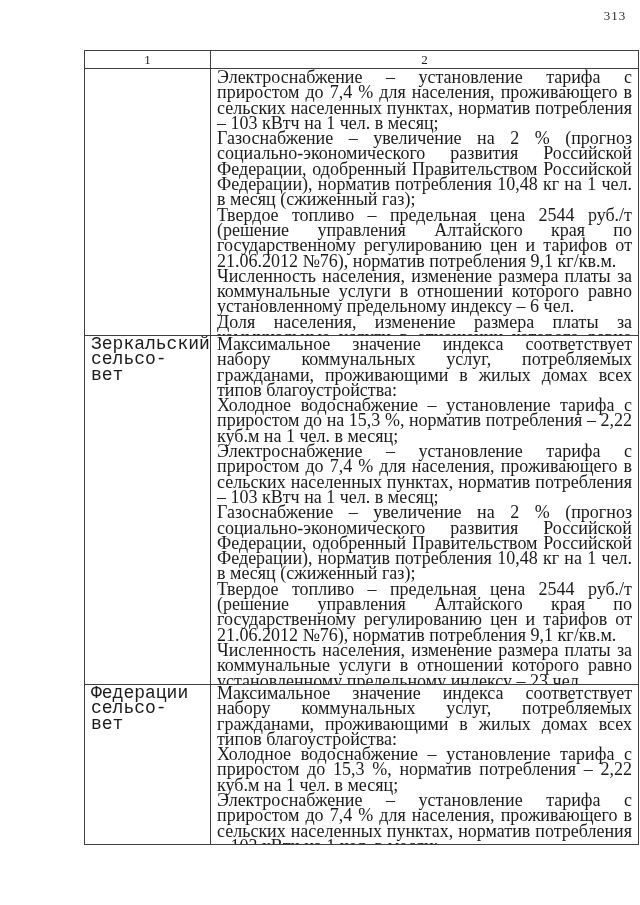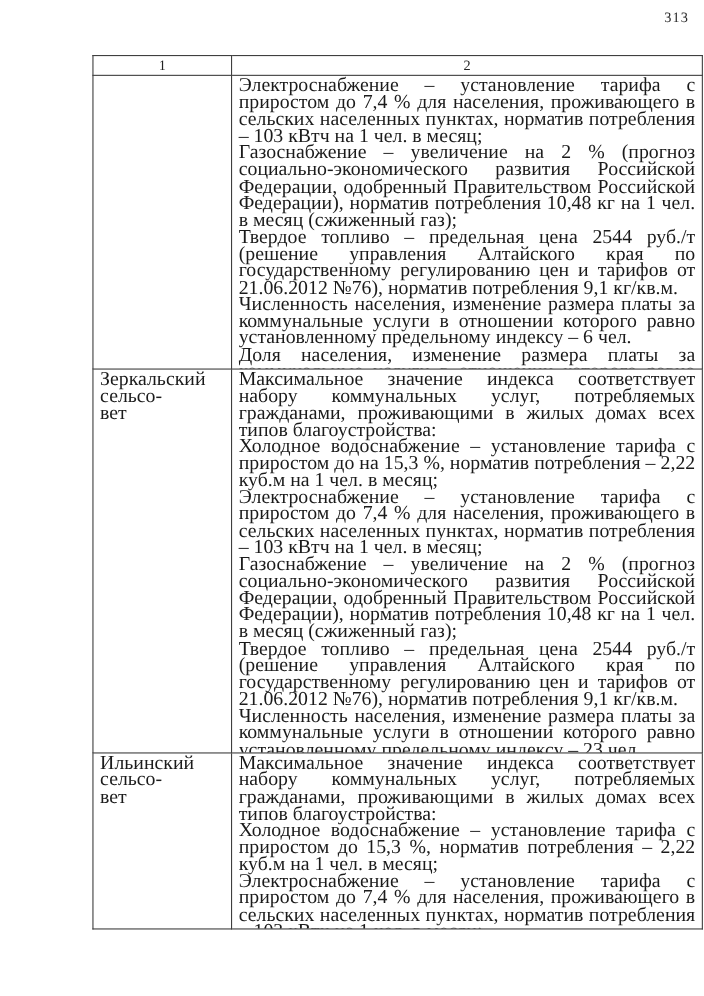--- a/index.html
+++ b/index.html
@@ -55,20 +55,21 @@
     font-size: 18px;
     line-height: 15.3px;
     white-space: pre-line;      
     text-align: justify;
     overflow: hidden;
     padding: 1px 6px 2px 6px;
   }
   .name-content {
     text-align: left;
     word-spacing: 2px;
+    font-family: Liberation Mono, monospace;
   }
   
   .r1 .desc-content { height: 263px; }
   .r2 .desc-content { height: 345px; }
   .r3 .desc-content { height: 156px; }
 </style>
 </head>
 <body>
 
 <div class="page-number">313</div>
@@ -107,21 +108,21 @@
 Холодное водоснабжение – установление тарифа с приростом до на 15,3 %, норматив потребления – 2,22 куб.м на 1 чел. в месяц;
 Электроснабжение – установление тарифа с приростом до 7,4 % для населения, проживающего в сельских населенных пунктах, норматив потребления – 103 кВтч на 1 чел. в месяц;
 Газоснабжение – увеличение на 2 % (прогноз социально-экономического развития Российской Федерации, одобренный Правительством Российской Федерации), норматив потребления 10,48 кг на 1 чел. в месяц (сжиженный газ);
 Твердое топливо – предельная цена 2544 руб./т (решение управ­ления Алтайского края по государственному регулированию цен и тарифов от 21.06.2012 №76), норматив потребления 9,1 кг/кв.м.
 Численность населения, изменение размера платы за коммуналь­ные услуги в отношении которого равно установленному пре­дельному индексу – 23 чел.
 Доля населения, изменение размера платы за коммунальные услу­ги в отношении которого равно установленному предельному ин­дексу, в общей численности населения на территории муници­пального образования – 2,1 %.</div>
       </td>
     </tr>
     <tr class="r3">
       <td>
-        <div class="cell-content name-content">Ильинский сельсо-
+        <div class="cell-content name-content">Федерации сельсо-
 вет</div>
       </td>
       <td>
         <div class="cell-content desc-content">Максимальное значение индекса соответствует набору комму­нальных услуг, потребляемых гражданами, проживающими в жи­лых домах всех типов благоустройства:
 Холодное водоснабжение – установление тарифа с приростом до 15,3 %, норматив потребления – 2,22 куб.м на 1 чел. в месяц;
 Электроснабжение – установление тарифа с приростом до 7,4 % для населения, проживающего в сельских населенных пунктах, норматив потребления – 103 кВтч на 1 чел. в месяц;
 Газоснабжение – увеличение на 2 % (прогноз социально-экономического развития Российской Федерации, одобренный Правительством Российской Федерации), норматив потребления</div>
       </td>
     </tr>
   </tbody>

